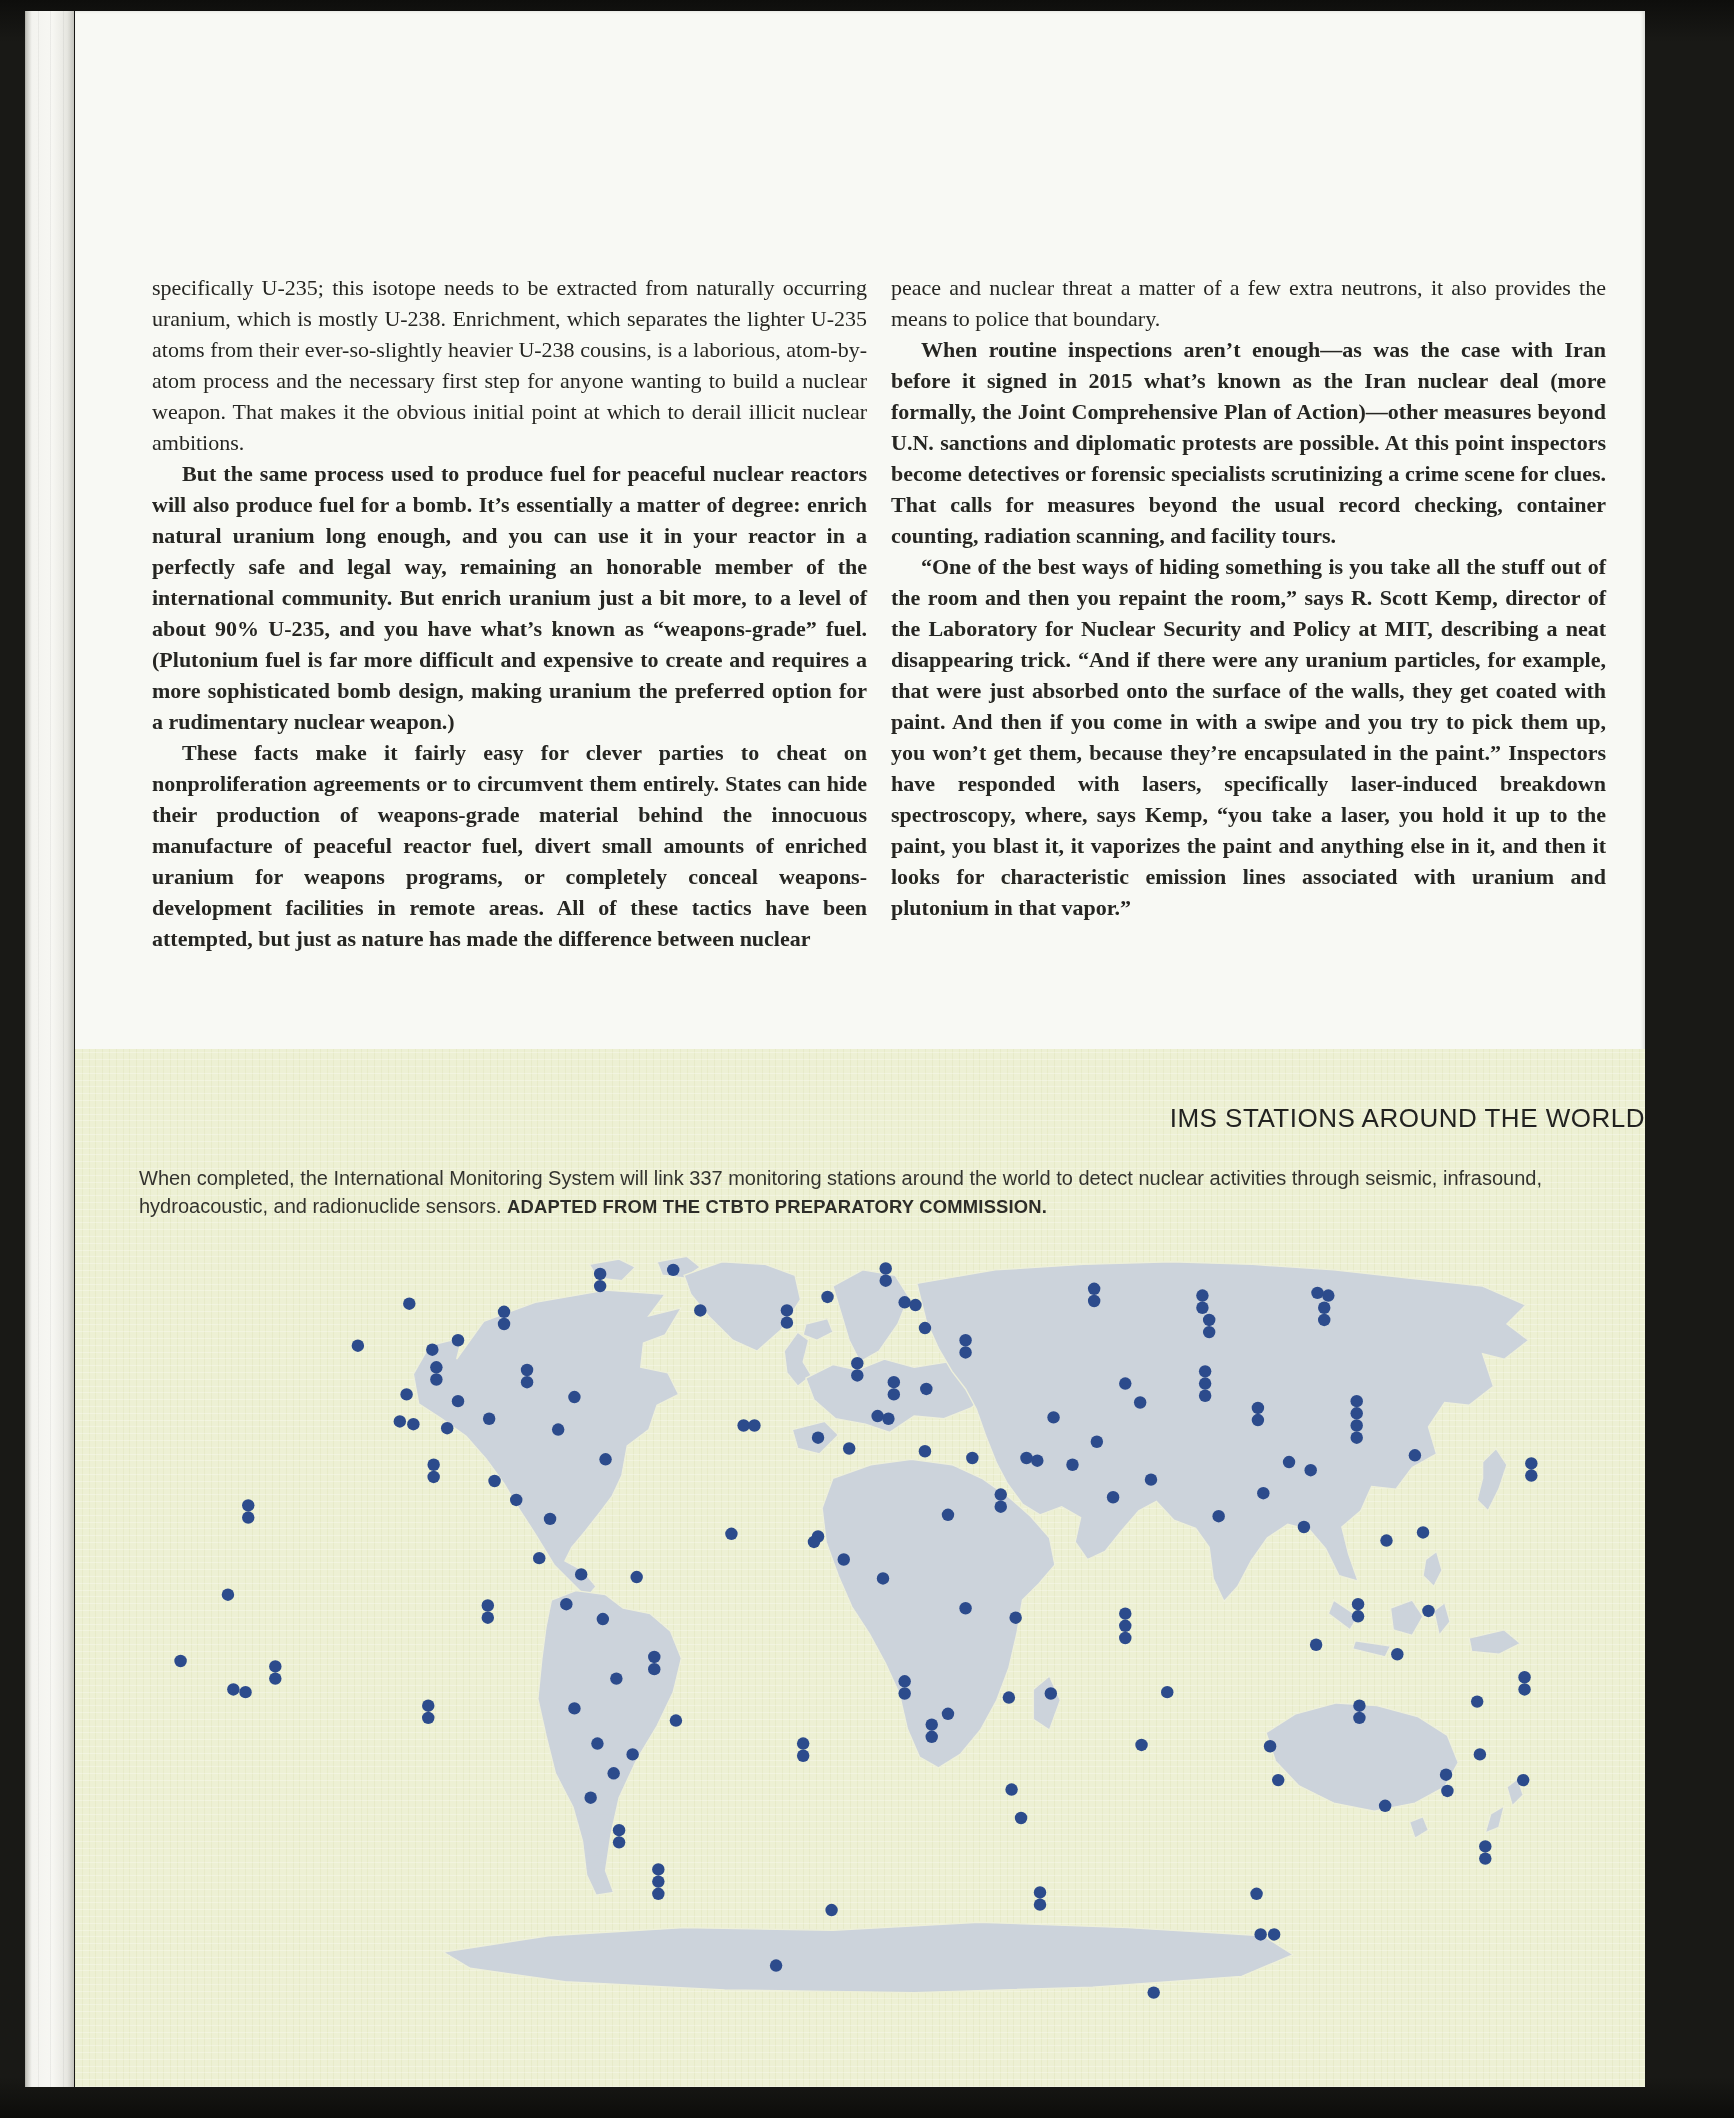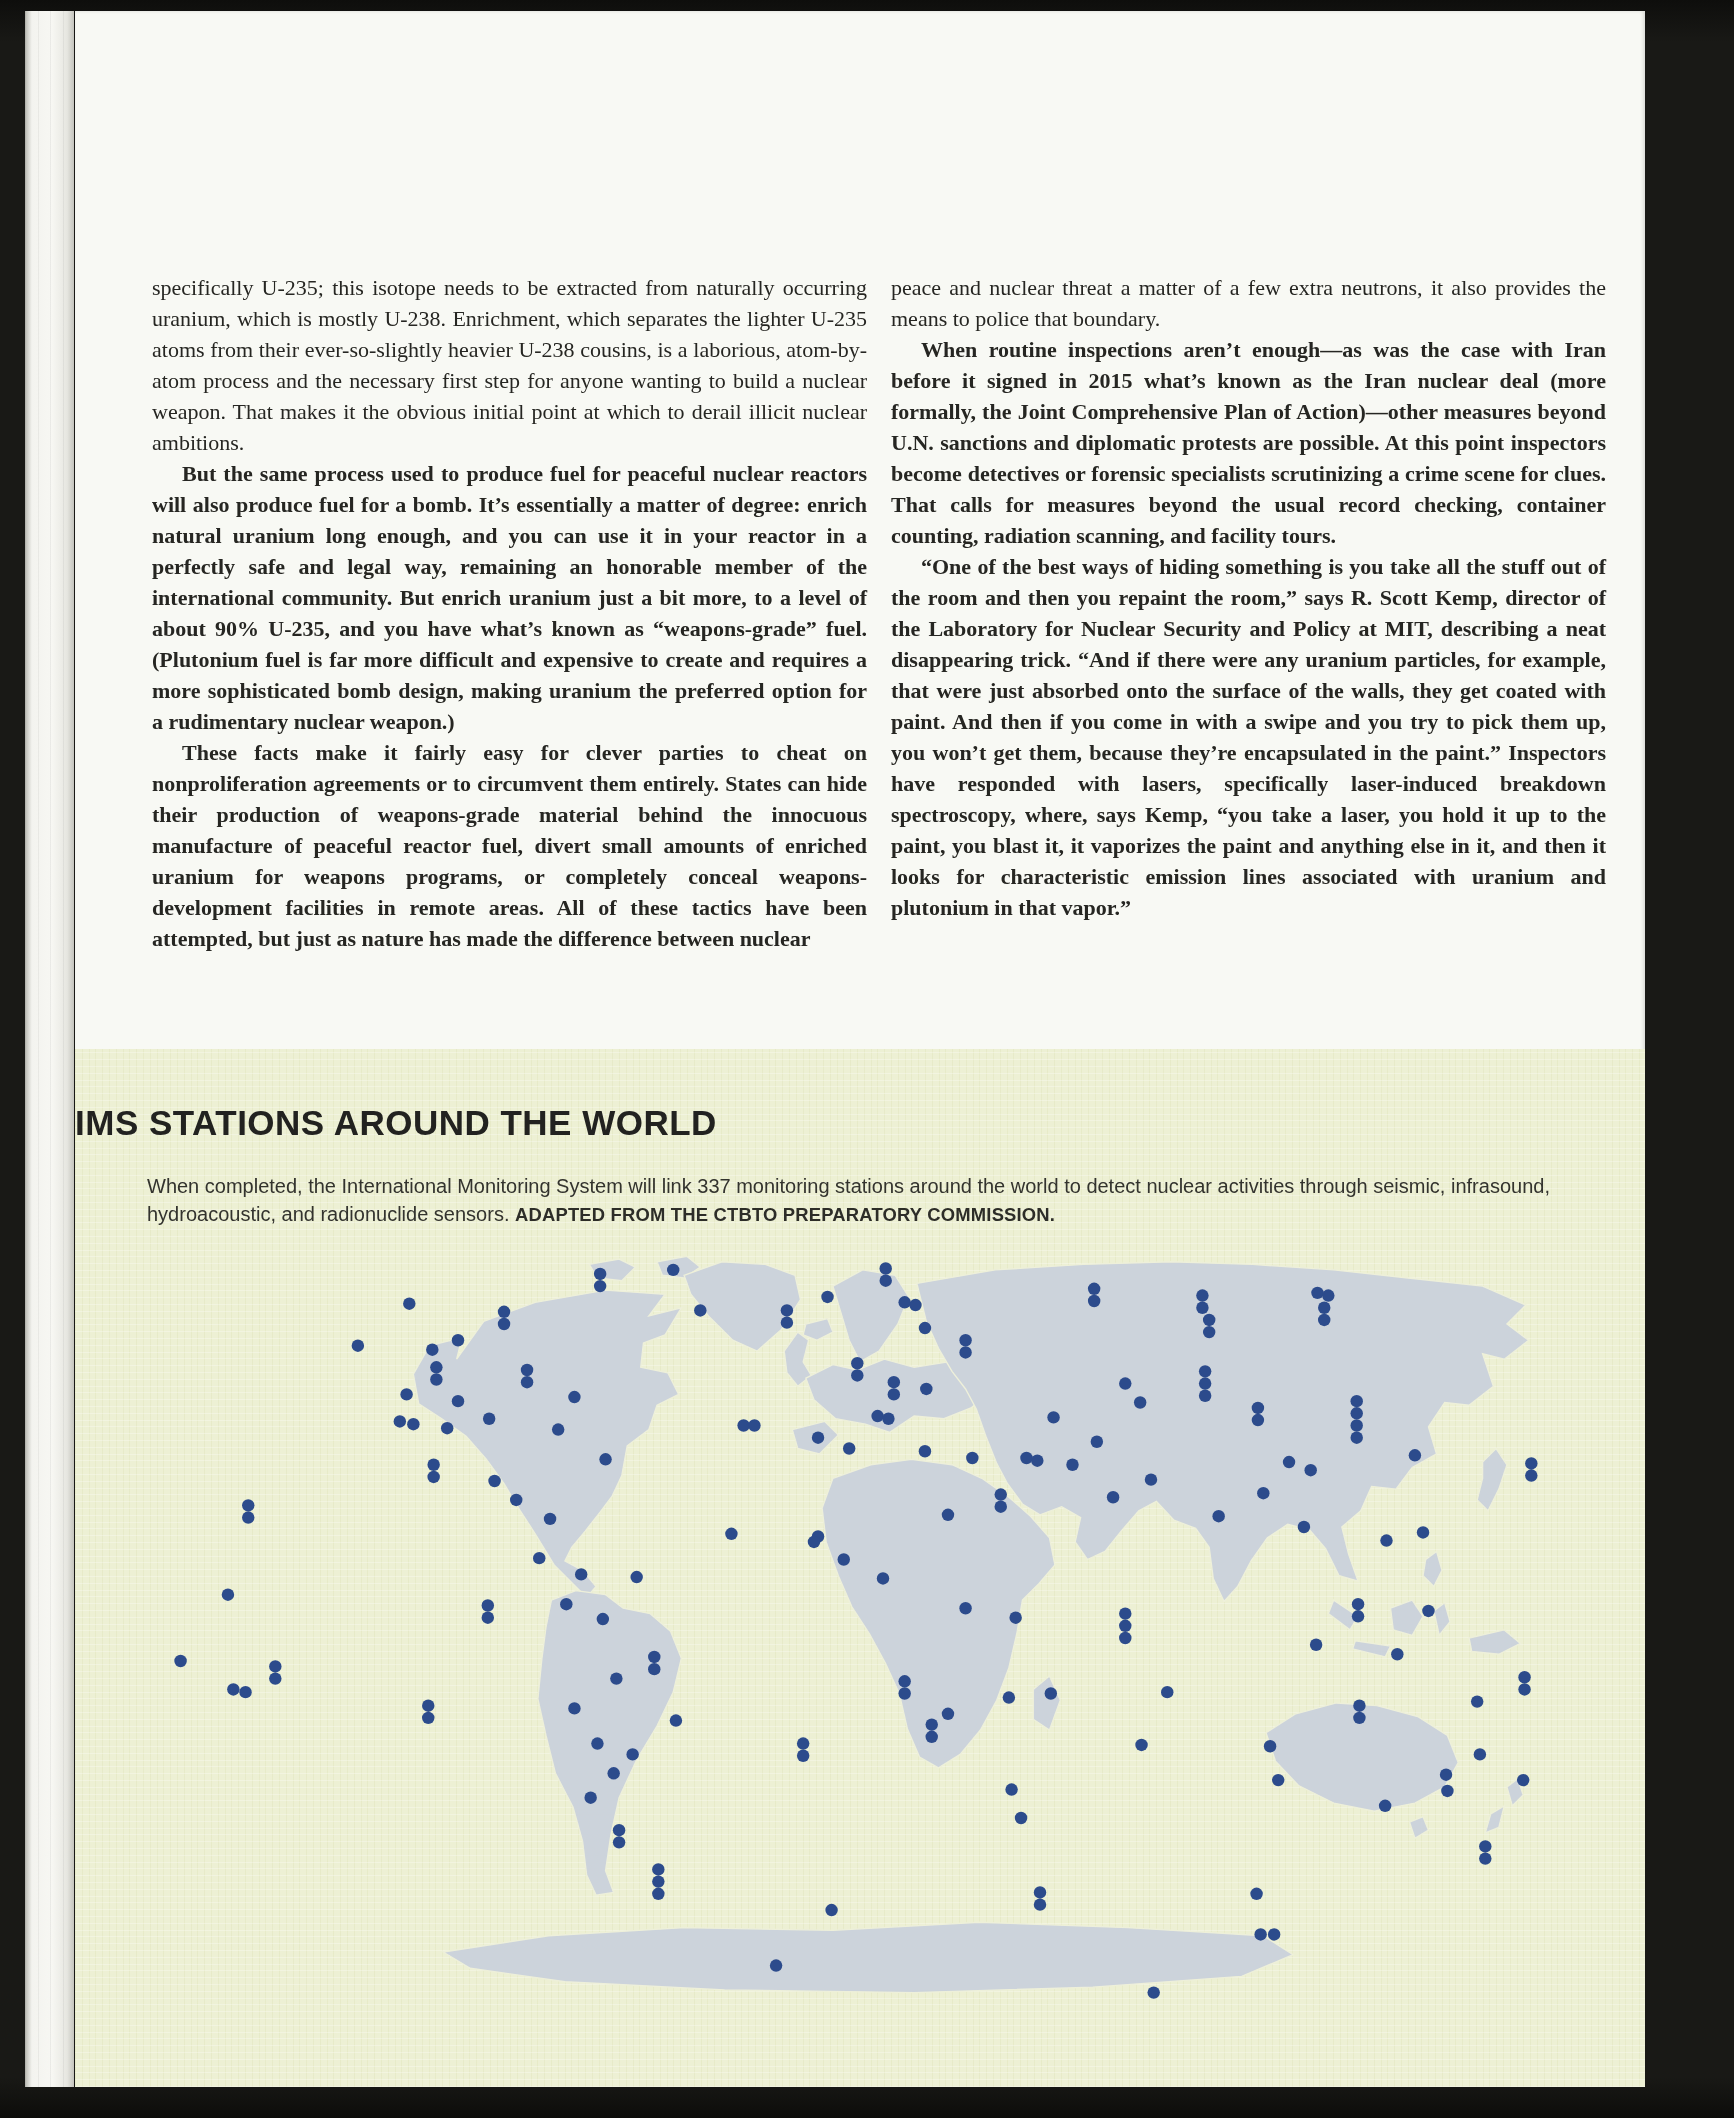--- a/index.html
+++ b/index.html
@@ -40,29 +40,29 @@
   
   .map-panel {
     position:absolute; left:0; top:1038px; width:1570px; height:1038px;
     background:
       repeating-linear-gradient(0deg, rgba(255,255,255,0.28) 0 1px, transparent 1px 6.8px),
       repeating-linear-gradient(90deg, rgba(210,214,160,0.22) 0 1px, transparent 1px 6.8px),
       #edf0d4;
   }
   .map-title {
     position:absolute; top:54px; left:0; width:100%;
-    text-align:left;
+    text-align:right;
     font-family:"Liberation Sans", sans-serif;
-    font-weight:bold; font-size:35px; letter-spacing:0.5px; color:#222220;
+    font-weight:normal; font-size:26px; letter-spacing:0.5px; color:#222220;
     margin:0;
   }
   .map-caption {
     position:absolute; top:115px; left:64px; width:1459px;
     font-family:"Liberation Sans", sans-serif;
-    font-size:20px; line-height:28.5px; color:#33332e; margin:8px;
+    font-size:20px; line-height:28.5px; color:#33332e; margin:0;
   }
   .map-caption .source {
     font-weight:bold; font-size:18.4px; letter-spacing:0.2px; color:#2d2d28;
   }
   .world-map {
     position:absolute; top:196px; left:0; width:1570px; height:786px;
   }
   .land { fill:#ccd3db; stroke:#eef0da; stroke-width:1; }
 </style>
 </head>

